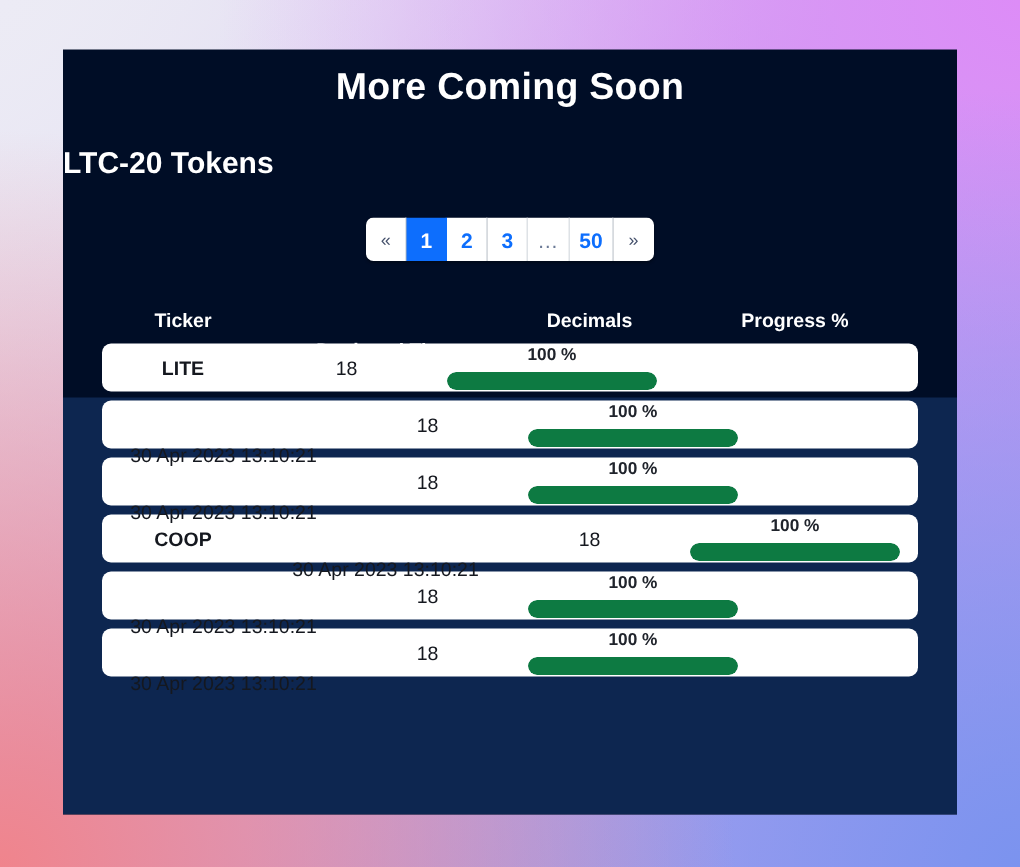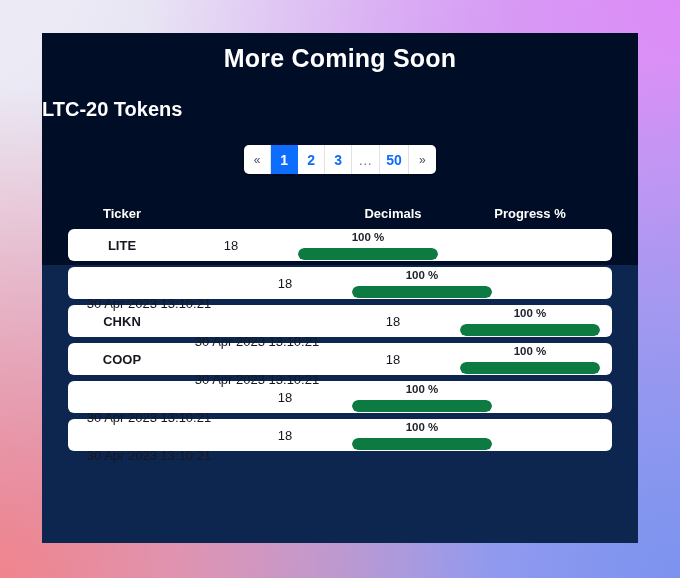--- a/index.html
+++ b/index.html
@@ -228,21 +228,20 @@
             <div class="cell col-deployed cell-deployed">30 Apr 2023 13:10:21</div>
             <div class="cell col-decimals cell-decimals">18</div>
             <div class="cell col-progress progress-cell">
               <div class="progress-label">100 %</div>
               <div class="progress-track">
                 <div class="progress-fill" style="width: 100%; background: rgb(13, 122, 66);"></div>
               </div>
             </div>
           </div>
           <div class="row">
-            <div class="cell col-ticker cell-ticker">CHKN</div>
             <div class="cell col-deployed cell-deployed">30 Apr 2023 13:10:21</div>
             <div class="cell col-decimals cell-decimals">18</div>
             <div class="cell col-progress progress-cell">
               <div class="progress-label">100 %</div>
               <div class="progress-track">
                 <div class="progress-fill" style="width: 100%; background: rgb(13, 122, 66);"></div>
               </div>
             </div>
           </div>
           <div class="row">

